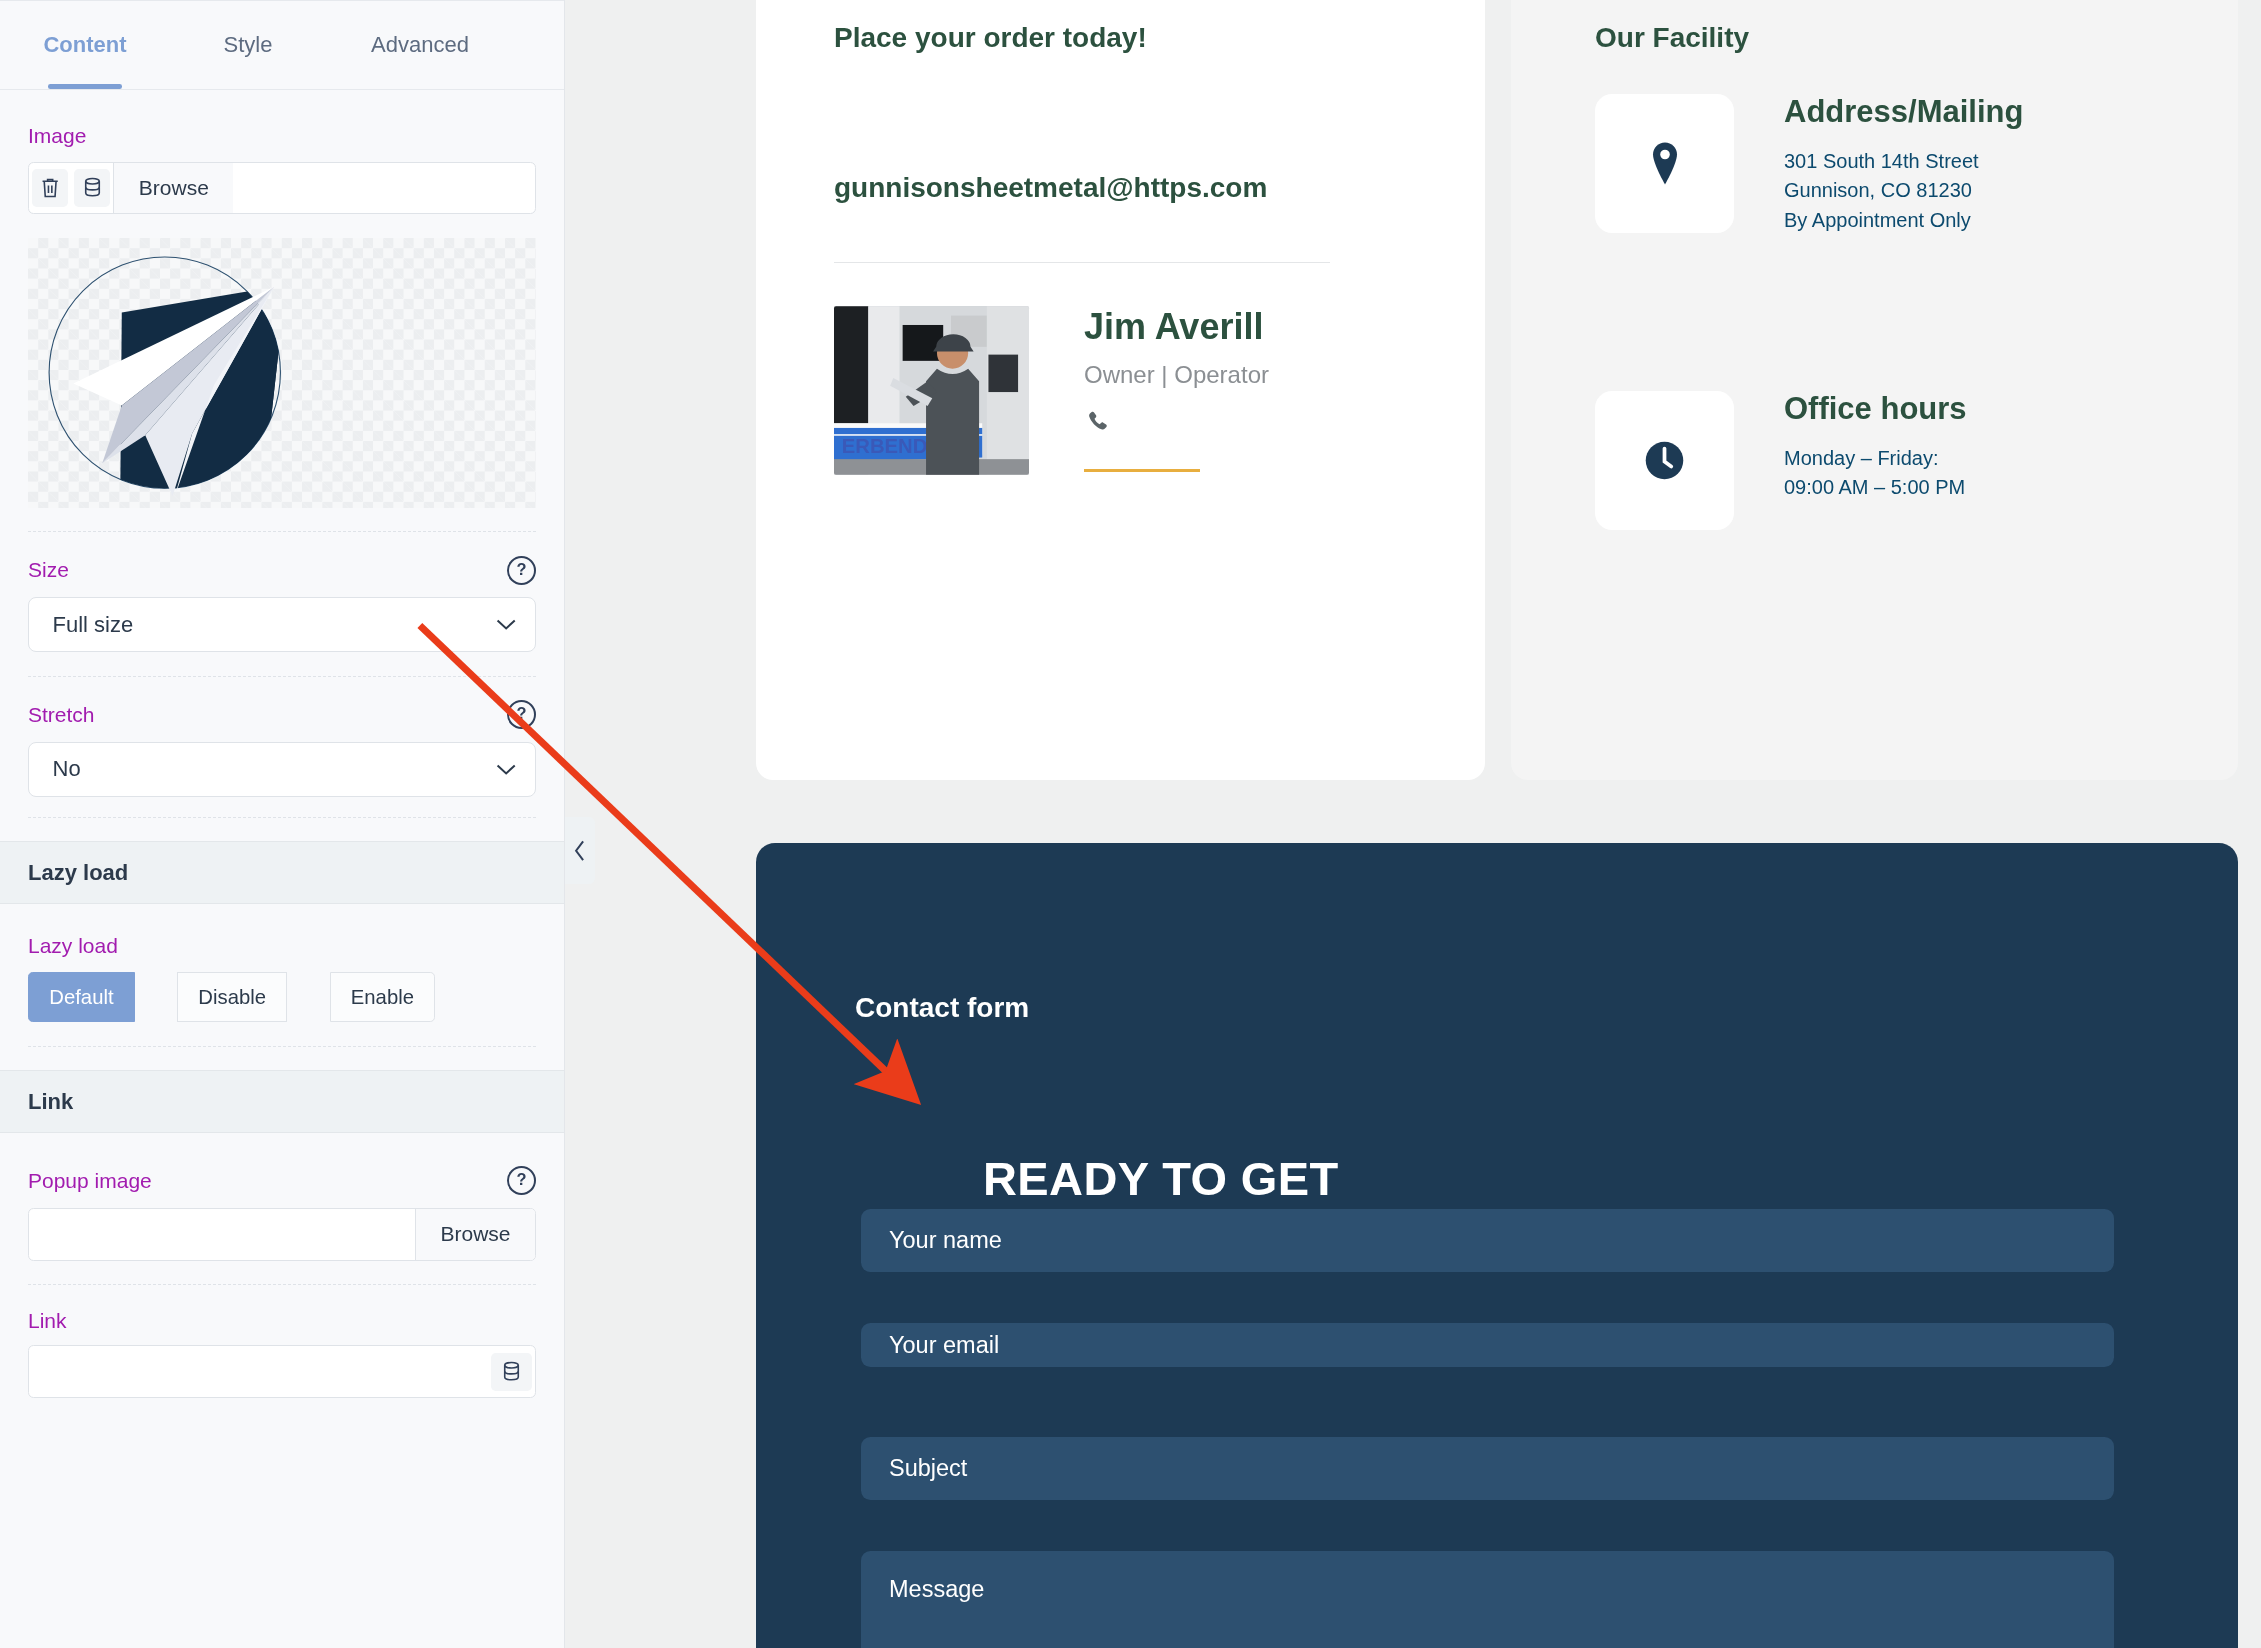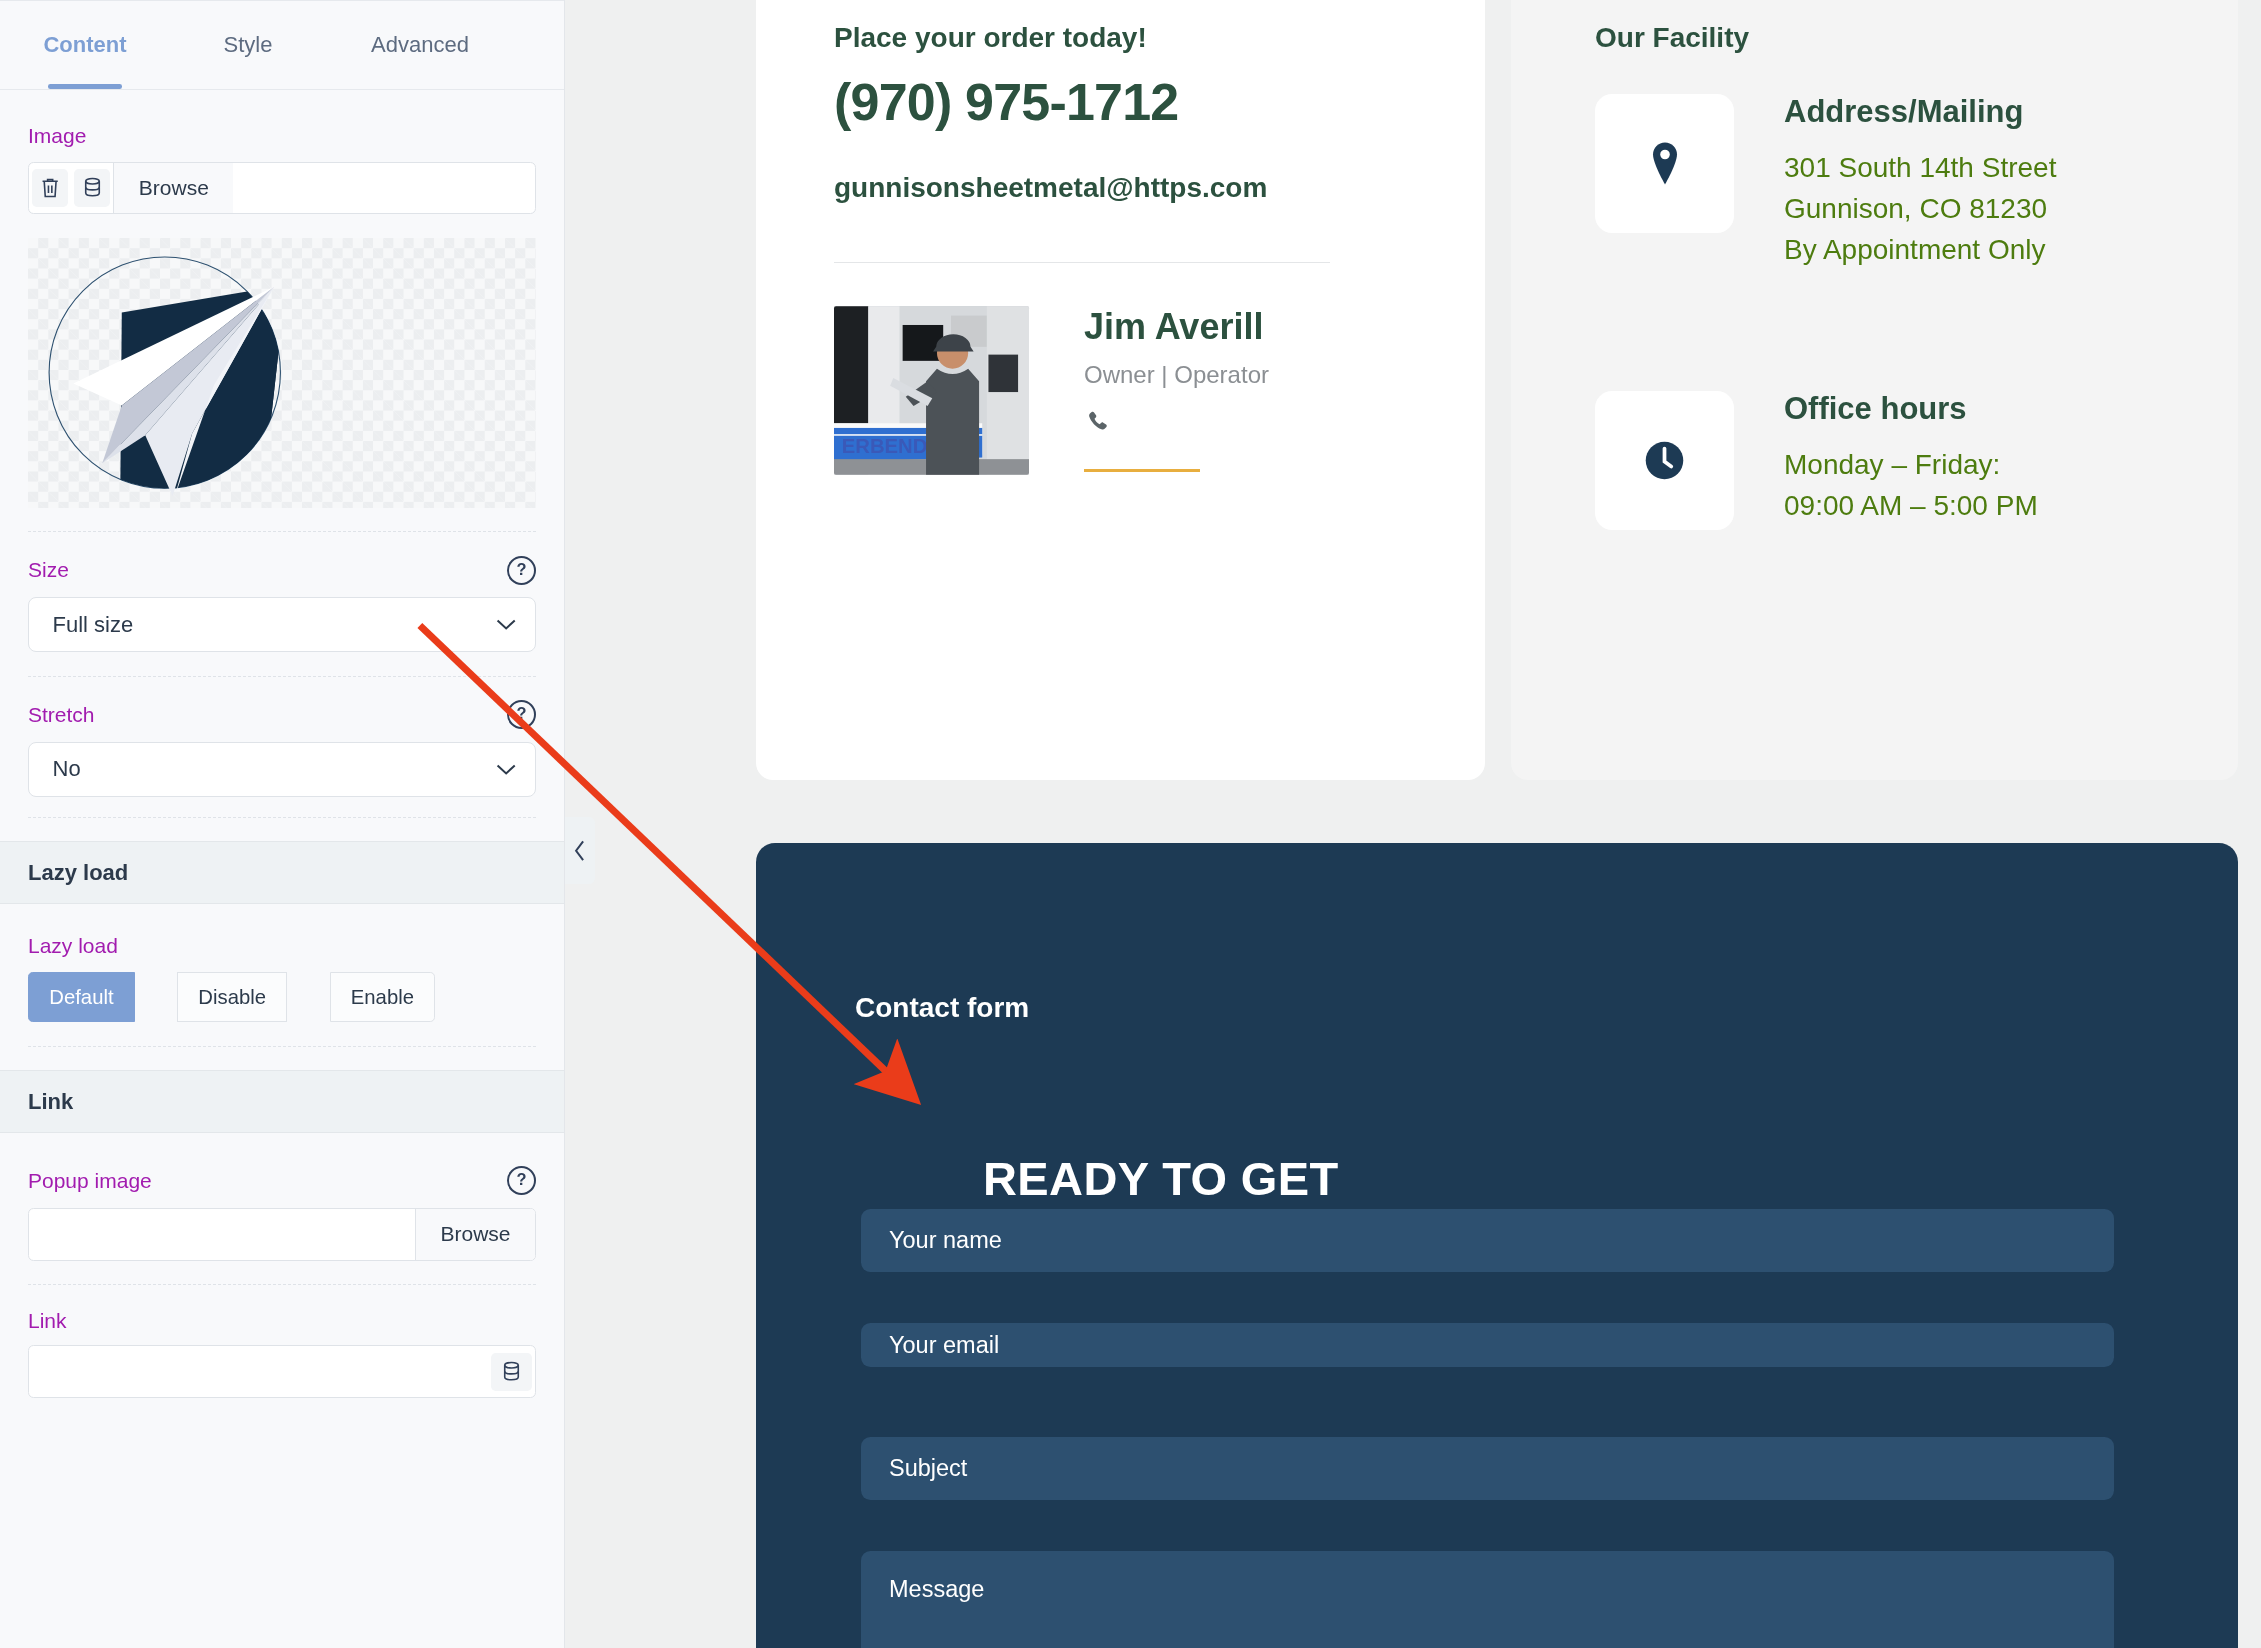--- a/index.html
+++ b/index.html
@@ -160,21 +160,21 @@
   .p-rule{margin-top:25px;width:116px;height:3.1px;background:#e8ae3f;}
 
   .h-facility{position:absolute;left:84px;top:116px;font-size:28px;}
   .fac-item{position:absolute;display:flex;}
   .fac-icon{
     width:139px;height:139px;background:#fff;border-radius:17px;
     display:flex;align-items:center;justify-content:center;flex:0 0 auto;
   }
   .fac-text{margin-left:50px;}
   .fac-title{font-size:31px;font-weight:700;color:#2c513f;}
-  .fac-body{font-size:28px;color:#4d7c0f;line-height:1.47;margin-top:17px;}
+  .fac-body{font-size:20px;color:#0c4a6e;line-height:1.47;margin-top:17px;}
 
   .form-label{position:absolute;left:99px;top:149px;font-size:28px;font-weight:700;color:#fff;}
   .form-h1{position:absolute;left:227px;top:305px;font-size:47px;font-weight:800;color:#fff;line-height:1.32;letter-spacing:0.4px;}
   .finput{
     position:absolute;left:105px;width:1253px;background:#2d5070;border-radius:9.4px;
     color:#fff;font-size:23.5px;display:flex;align-items:center;padding-left:28px;box-sizing:border-box;
   }
 
   
   .arrow{position:absolute;left:0;top:0;pointer-events:none;z-index:40;}
@@ -304,21 +304,20 @@
   <div class="collapse" style="top:817px">
     <svg width="14" height="23.5" viewBox="0 0 18 30" fill="none" stroke="#31405a" stroke-width="2.6">
         <path d="M13 3L4 15l9 12"></path>
       </svg>
   </div>
 
   <div class="canvas">
 
     <div class="card-contact">
       <div class="h-green h-place">Place your order today!</div>
-      <div class="h-green h-phone">(970) 975-1712</div>
       <div class="h-green h-email">gunnisonsheetmetal@https.com</div>
       <div class="hr-contact"></div>
 
       <div class="person">
         <div class="person-photo">
           <svg width="195" height="169" viewBox="0 0 250 216">
             <rect width="250" height="216" fill="#d6d9dc"></rect>
             <rect x="0" y="0" width="44" height="150" fill="#1d2023"></rect>
             <rect x="44" y="0" width="40" height="216" fill="#e9eaec"></rect>
             <rect x="88" y="24" width="52" height="46" fill="#15181b"></rect>

